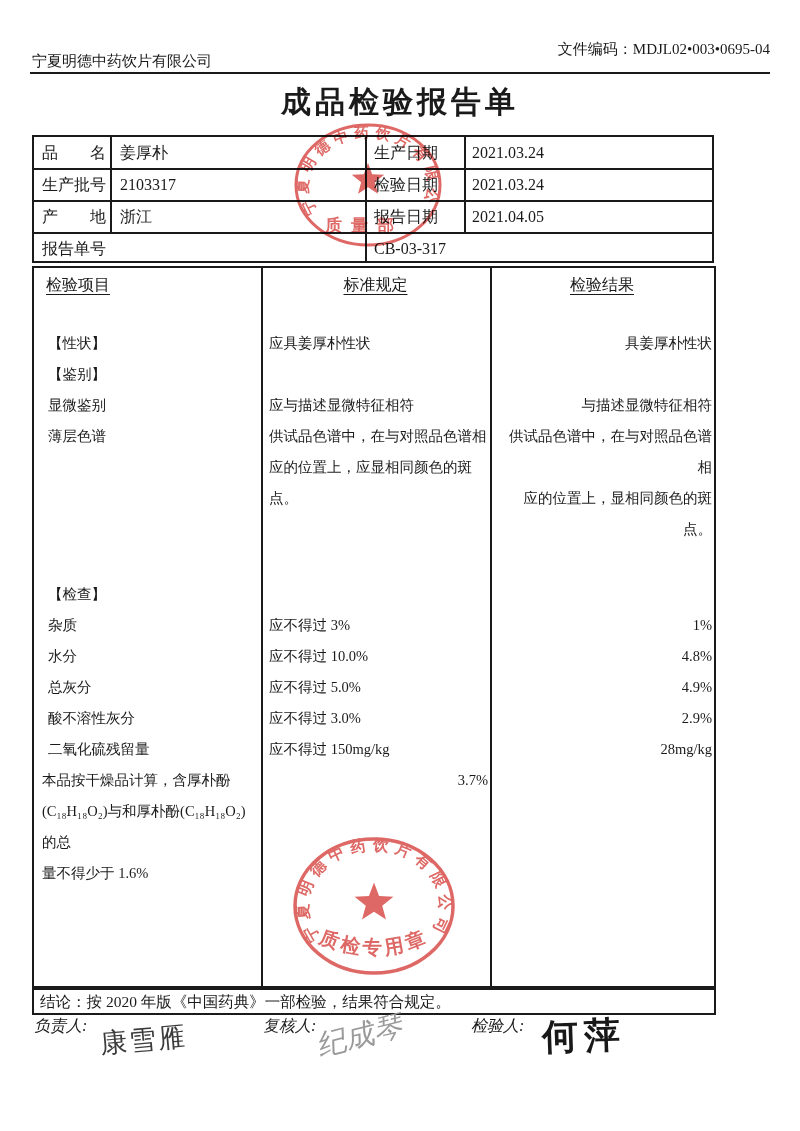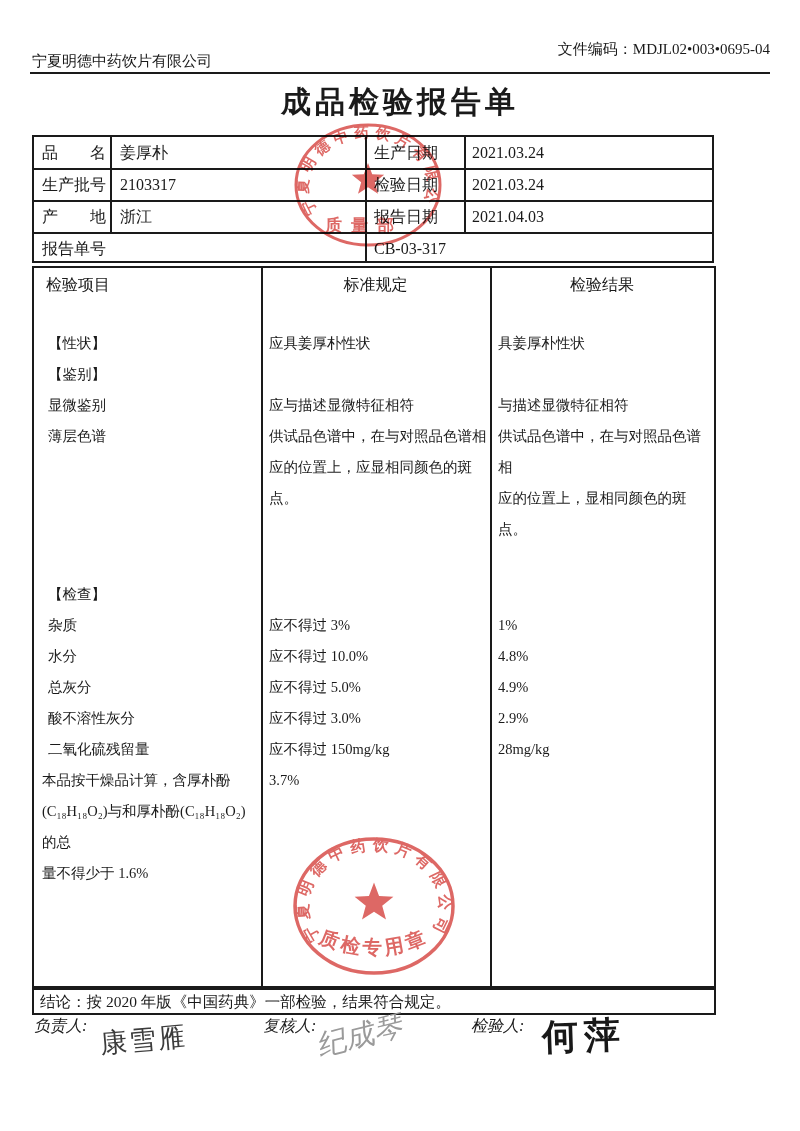--- a/index.html
+++ b/index.html
@@ -19,27 +19,27 @@
   .t1 { left:32px; top:135px; width:682px; height:128px; border:2px solid #1a1a1a; }
   .t1 .hline { position:absolute; left:0; width:100%; height:1.5px; background:#1a1a1a; }
   .t1 .vline { position:absolute; top:0; width:1.5px; background:#1a1a1a; }
   .t1 .cell { position:absolute; height:31px; line-height:31px; font-size:16px; white-space:nowrap; }
   
   .t2 { left:32px; top:266px; width:684px; height:722px; border:2px solid #1a1a1a; }
   .t2 .vline { position:absolute; top:0; height:100%; width:1.5px; background:#1a1a1a; }
   .t2-head { position:absolute; top:7px; left:0; width:100%; display:grid; grid-template-columns:227px 229px 224px; font-size:16px; }
   .t2-head .hc { text-align:center; }
   .t2-head .hc:first-child { text-align:left; padding-left:12px; }
-  .t2-head span { text-underline-offset:4px; }
+  .t2-head span { text-decoration:underline; text-underline-offset:4px; }
   .t2-body { position:absolute; top:36px; left:0; width:100%; padding-top:24px;
              display:grid; grid-template-columns:227px 229px 224px; }
   .cell { min-height:31px; line-height:31px; font-size:14.5px; white-space:pre-line; }
   .c-item { padding-left:14px; }
   .c-std  { padding-left:8px; padding-right:2px; }
-  .c-res  { padding-left:8px; padding-right:2px; }
+  .c-res  { padding-left:8px; padding-right:2px;text-align:right; }
   .gap-above { margin-top:34px; }
   
   .stamp { mix-blend-mode:multiply; opacity:.88; }
   .stamp text { font-family:"Liberation Serif","DejaVu Serif",serif; font-weight:bold; }
   
   .concl { left:32px; top:988px; width:684px; height:27px; border:2px solid #1a1a1a;
            line-height:23px; padding-left:6px; font-size:15.5px; white-space:nowrap; }
   .sig-label { top:1016px; font-size:16px;font-style:italic; }
   .sig-name { font-family:"Liberation Serif","DejaVu Serif",serif; white-space:nowrap; }
   .sig-lead    { left:100px; top:1022px; font-size:27px; color:#3c3c3c; transform:rotate(-5deg); letter-spacing:2px; }
@@ -70,21 +70,21 @@
     <div class="cell" style="left:438px;top:0">2021.03.24</div>
 
     <div class="cell" style="left:8px;top:32px">生产批号</div>
     <div class="cell" style="left:86px;top:32px">2103317</div>
     <div class="cell" style="left:340px;top:32px">检验日期</div>
     <div class="cell" style="left:438px;top:32px">2021.03.24</div>
 
     <div class="cell" style="left:8px;top:64px">产　　地</div>
     <div class="cell" style="left:86px;top:64px">浙江</div>
     <div class="cell" style="left:340px;top:64px">报告日期</div>
-    <div class="cell" style="left:438px;top:64px">2021.04.03</div>
+    <div class="cell" style="left:438px;top:64px">2021.04.05</div>
 
     <div class="cell" style="left:8px;top:96px">报告单号</div>
     <div class="cell" style="left:340px;top:96px">CB-03-317</div>
   </div>
 
   <div class="abs t2">
     <div class="vline" style="left:227px"></div>
     <div class="vline" style="left:456px"></div>
     <div class="t2-head">
       <div class="hc"><span>检验项目</span></div>

